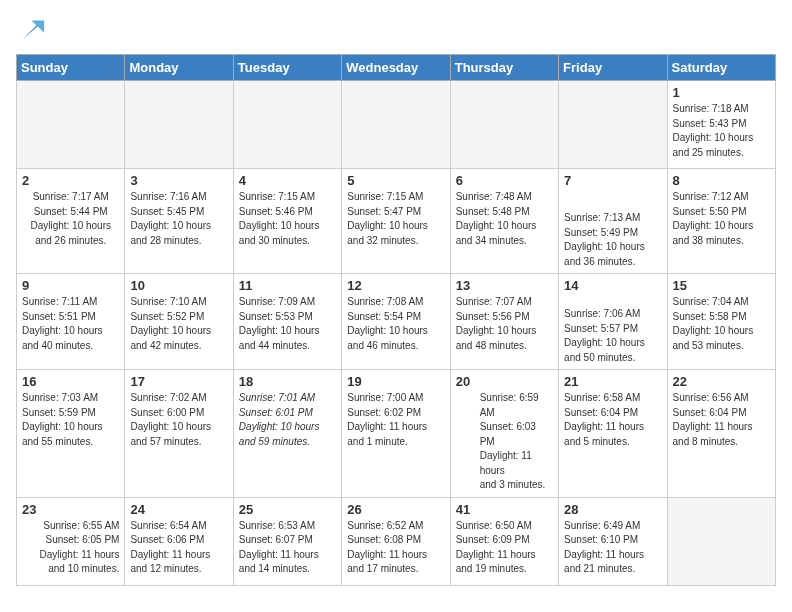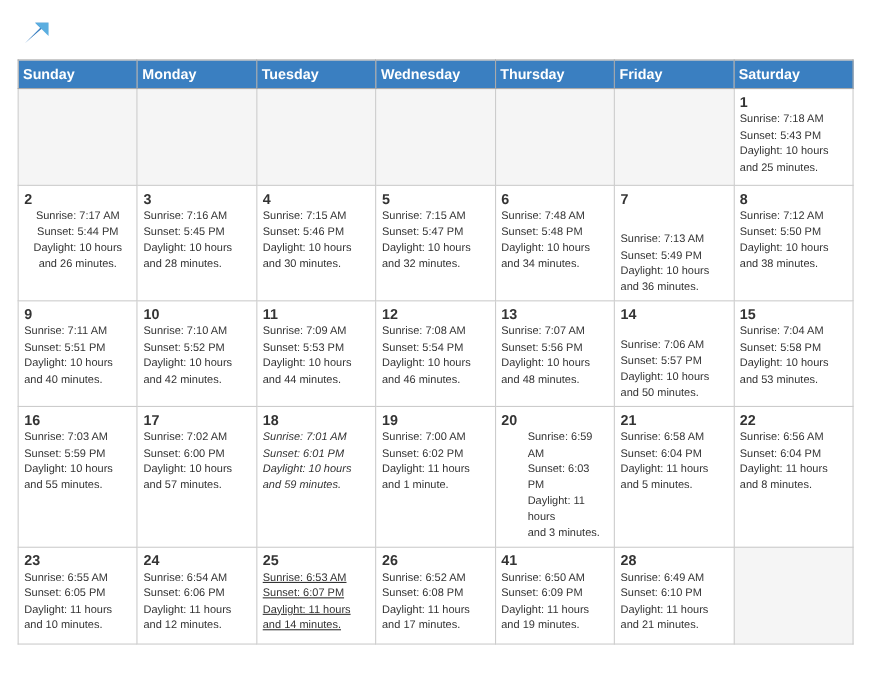--- a/index.html
+++ b/index.html
@@ -285,35 +285,35 @@
           <span class="day-num">22</span>
           <div class="day-info" style="white-space: pre-line;">Sunrise: 6:56 AM
 Sunset: 6:04 PM
 Daylight: 11 hours
 and 8 minutes.</div>
         </td>
       </tr>
       <tr>
         <td>
           <span class="day-num">23</span>
-          <div class="day-info" style="white-space: pre-line;">Sunrise: 6:55 AM
+          <div class="day-info" style="white-space: pre-line; text-align: right;">Sunrise: 6:55 AM
 Sunset: 6:05 PM
 Daylight: 11 hours
 and 10 minutes.</div>
         </td>
         <td>
           <span class="day-num">24</span>
           <div class="day-info" style="white-space: pre-line;">Sunrise: 6:54 AM
 Sunset: 6:06 PM
 Daylight: 11 hours
 and 12 minutes.</div>
         </td>
         <td>
           <span class="day-num">25</span>
-          <div class="day-info" style="white-space: pre-line; text-decoration: underline;">Sunrise: 6:53 AM
+          <div class="day-info" style="white-space: pre-line;">Sunrise: 6:53 AM
 Sunset: 6:07 PM
 Daylight: 11 hours
 and 14 minutes.</div>
         </td>
         <td>
           <span class="day-num">26</span>
           <div class="day-info" style="white-space: pre-line;">Sunrise: 6:52 AM
 Sunset: 6:08 PM
 Daylight: 11 hours
 and 17 minutes.</div>

